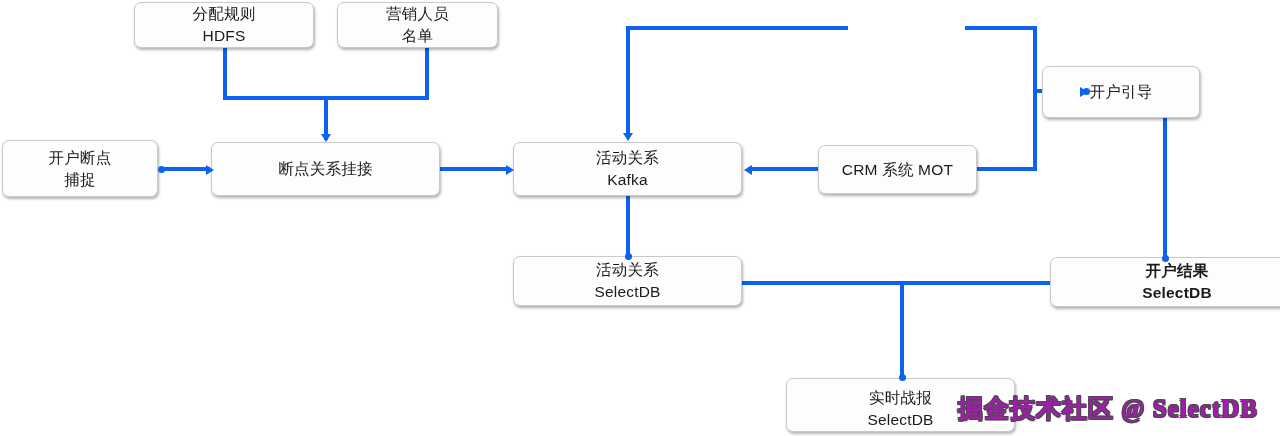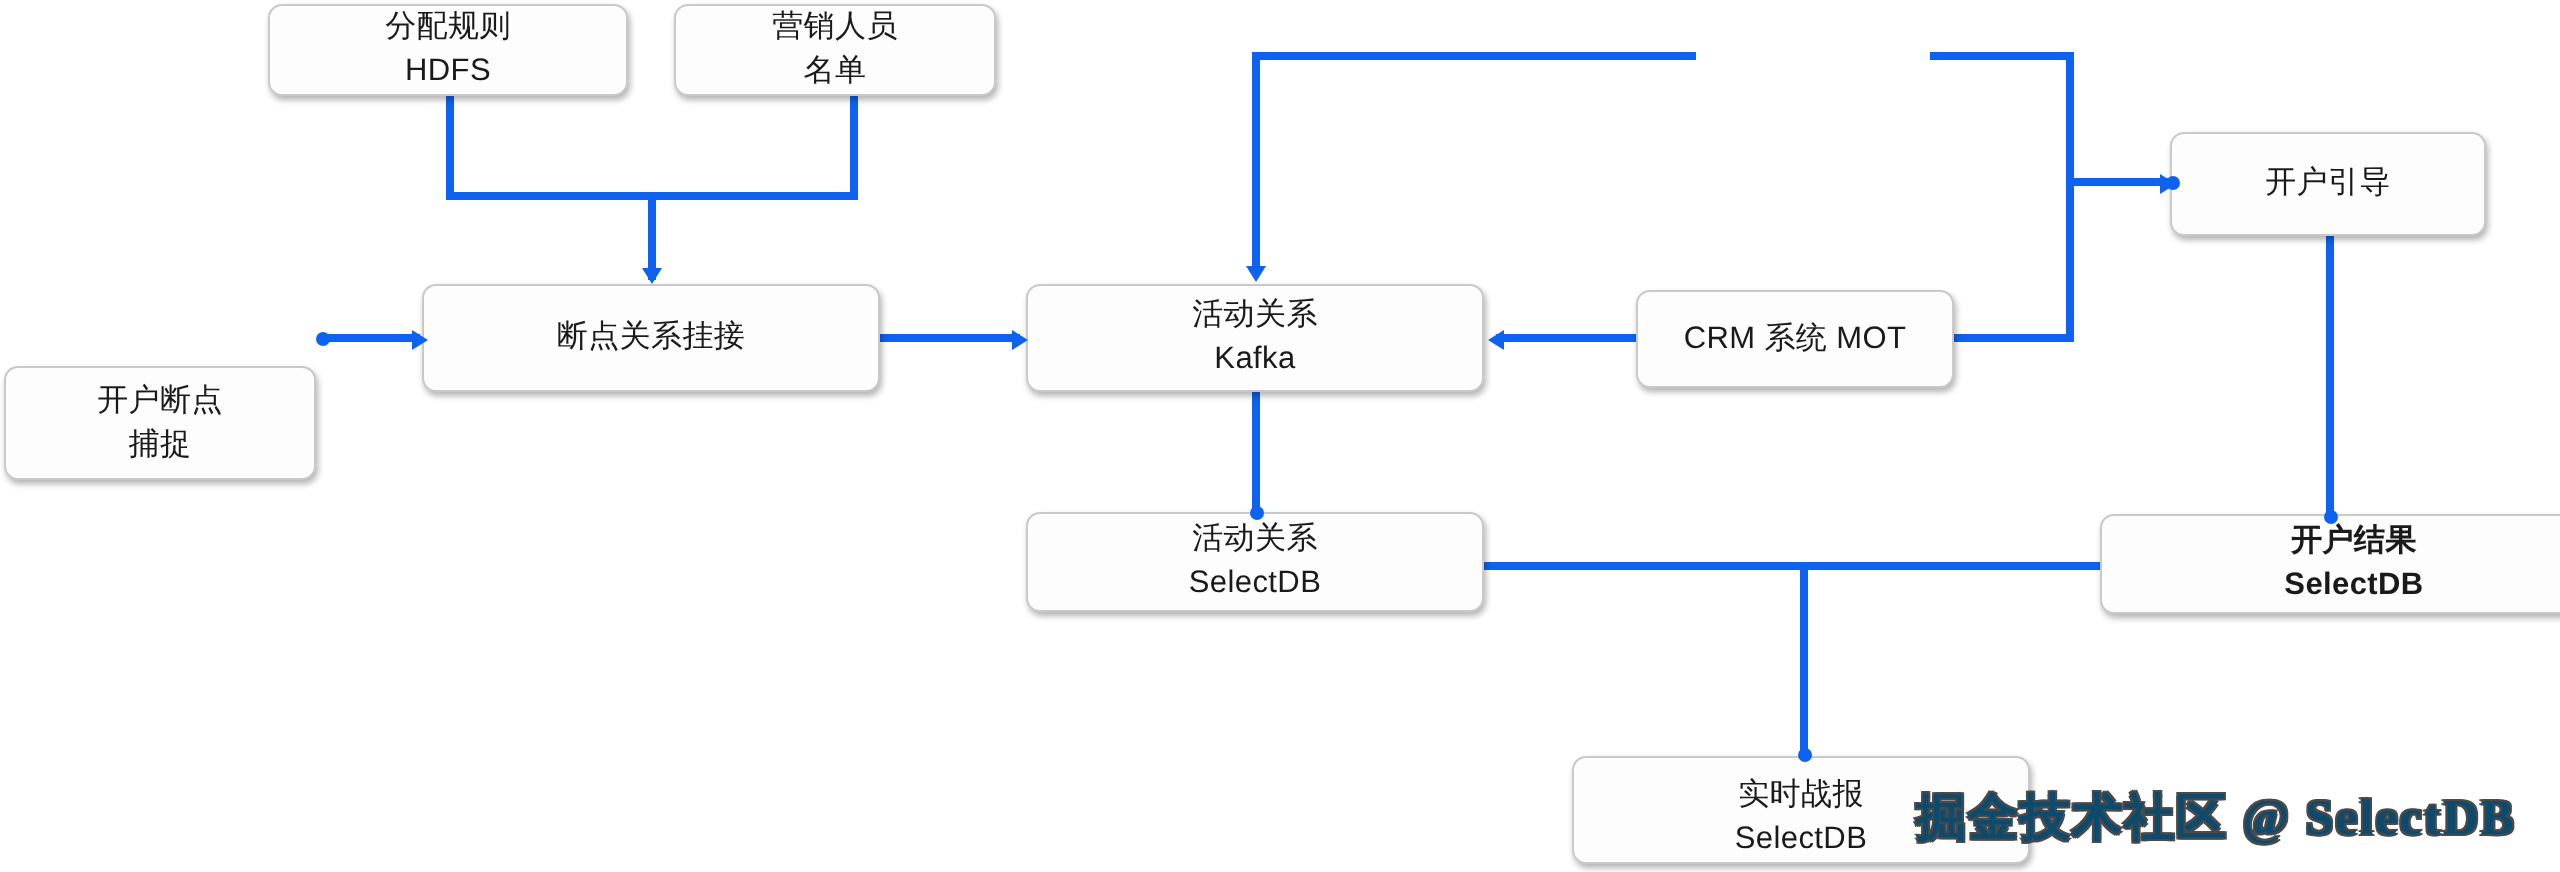--- a/index.html
+++ b/index.html
@@ -72,21 +72,21 @@
     border-bottom: 5px solid transparent;
     border-left: 8px solid #0d63ef;
   }
   #watermark {
     position: absolute;
     left: 958px;
     top: 392px;
     font-family: "Liberation Serif", "DejaVu Serif", serif;
     font-size: 25px;
     font-weight: 700;
-    color: #0c4a6e;
+    color: #a21caf;
     letter-spacing: 1px;
     white-space: nowrap;
     z-index: 6;
     text-shadow:
       -1px -1px 0 #4a4a4a,  1px -1px 0 #4a4a4a,
       -1px  1px 0 #4a4a4a,  1px  1px 0 #4a4a4a,
        0px  1px 0 #4a4a4a,  0px -1px 0 #4a4a4a;
     pointer-events: none;
   }
 </style>
@@ -143,25 +143,25 @@
     <span class="ln">分配规则</span>
     <span class="ln">HDFS</span>
   </div>
 
   <div class="node" style="left:337px; top:2px; width:161px; height:46px;">
     <span class="ln">营销人员</span>
     <span class="ln">名单</span>
   </div>
 
 
-  <div class="node" style="left:1085px; top:66px; width:158px; height:52px;">
+  <div class="node" style="left:1042px; top:66px; width:158px; height:52px;">
     <span class="ln">开户引导</span>
   </div>
 
-  <div class="node" style="left:2px; top:140px; width:156px; height:57px;margin-top:43px;">
+  <div class="node" style="left:2px; top:140px; width:156px; height:57px;">
     <span class="ln">开户断点</span>
     <span class="ln">捕捉</span>
   </div>
 
   <div class="node" style="left:211px; top:142px; width:229px; height:54px;">
     <span class="ln">断点关系挂接</span>
   </div>
 
   <div class="node" style="left:513px; top:142px; width:229px; height:54px;">
     <span class="ln">活动关系</span>

